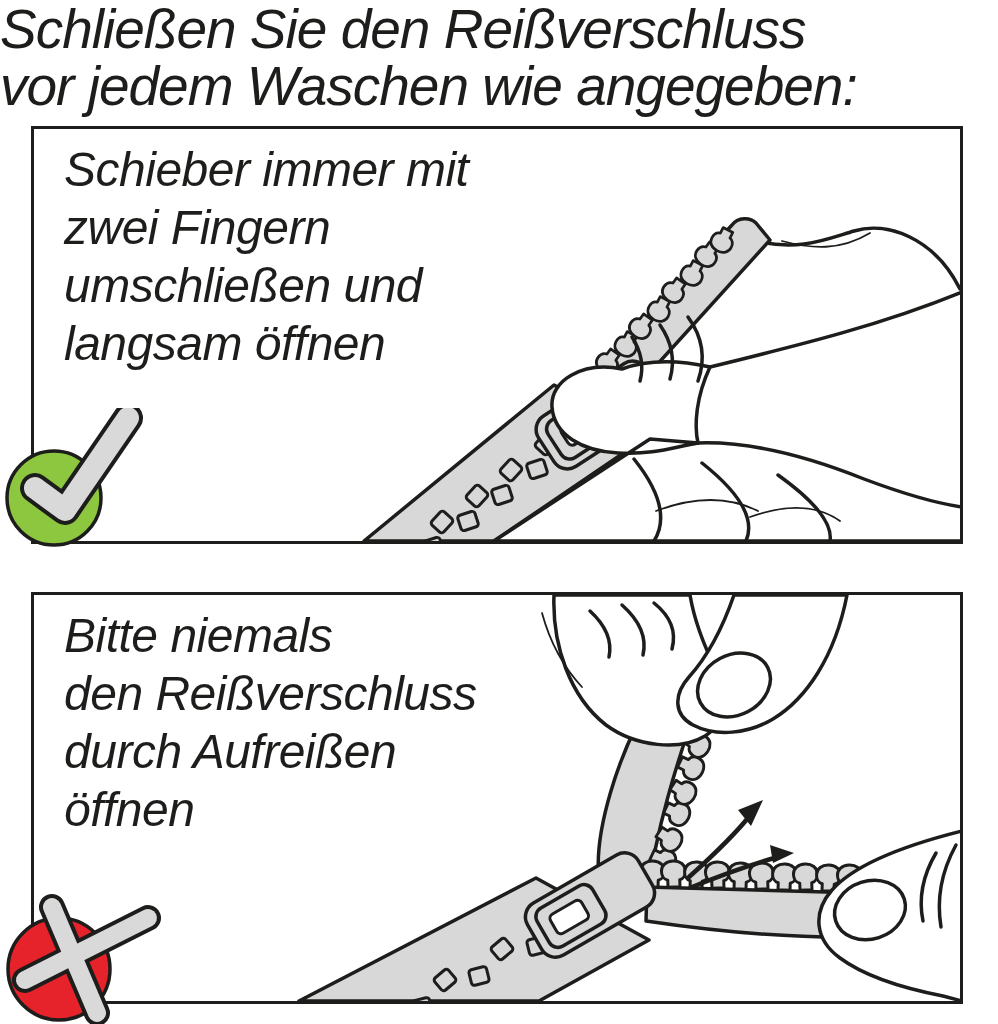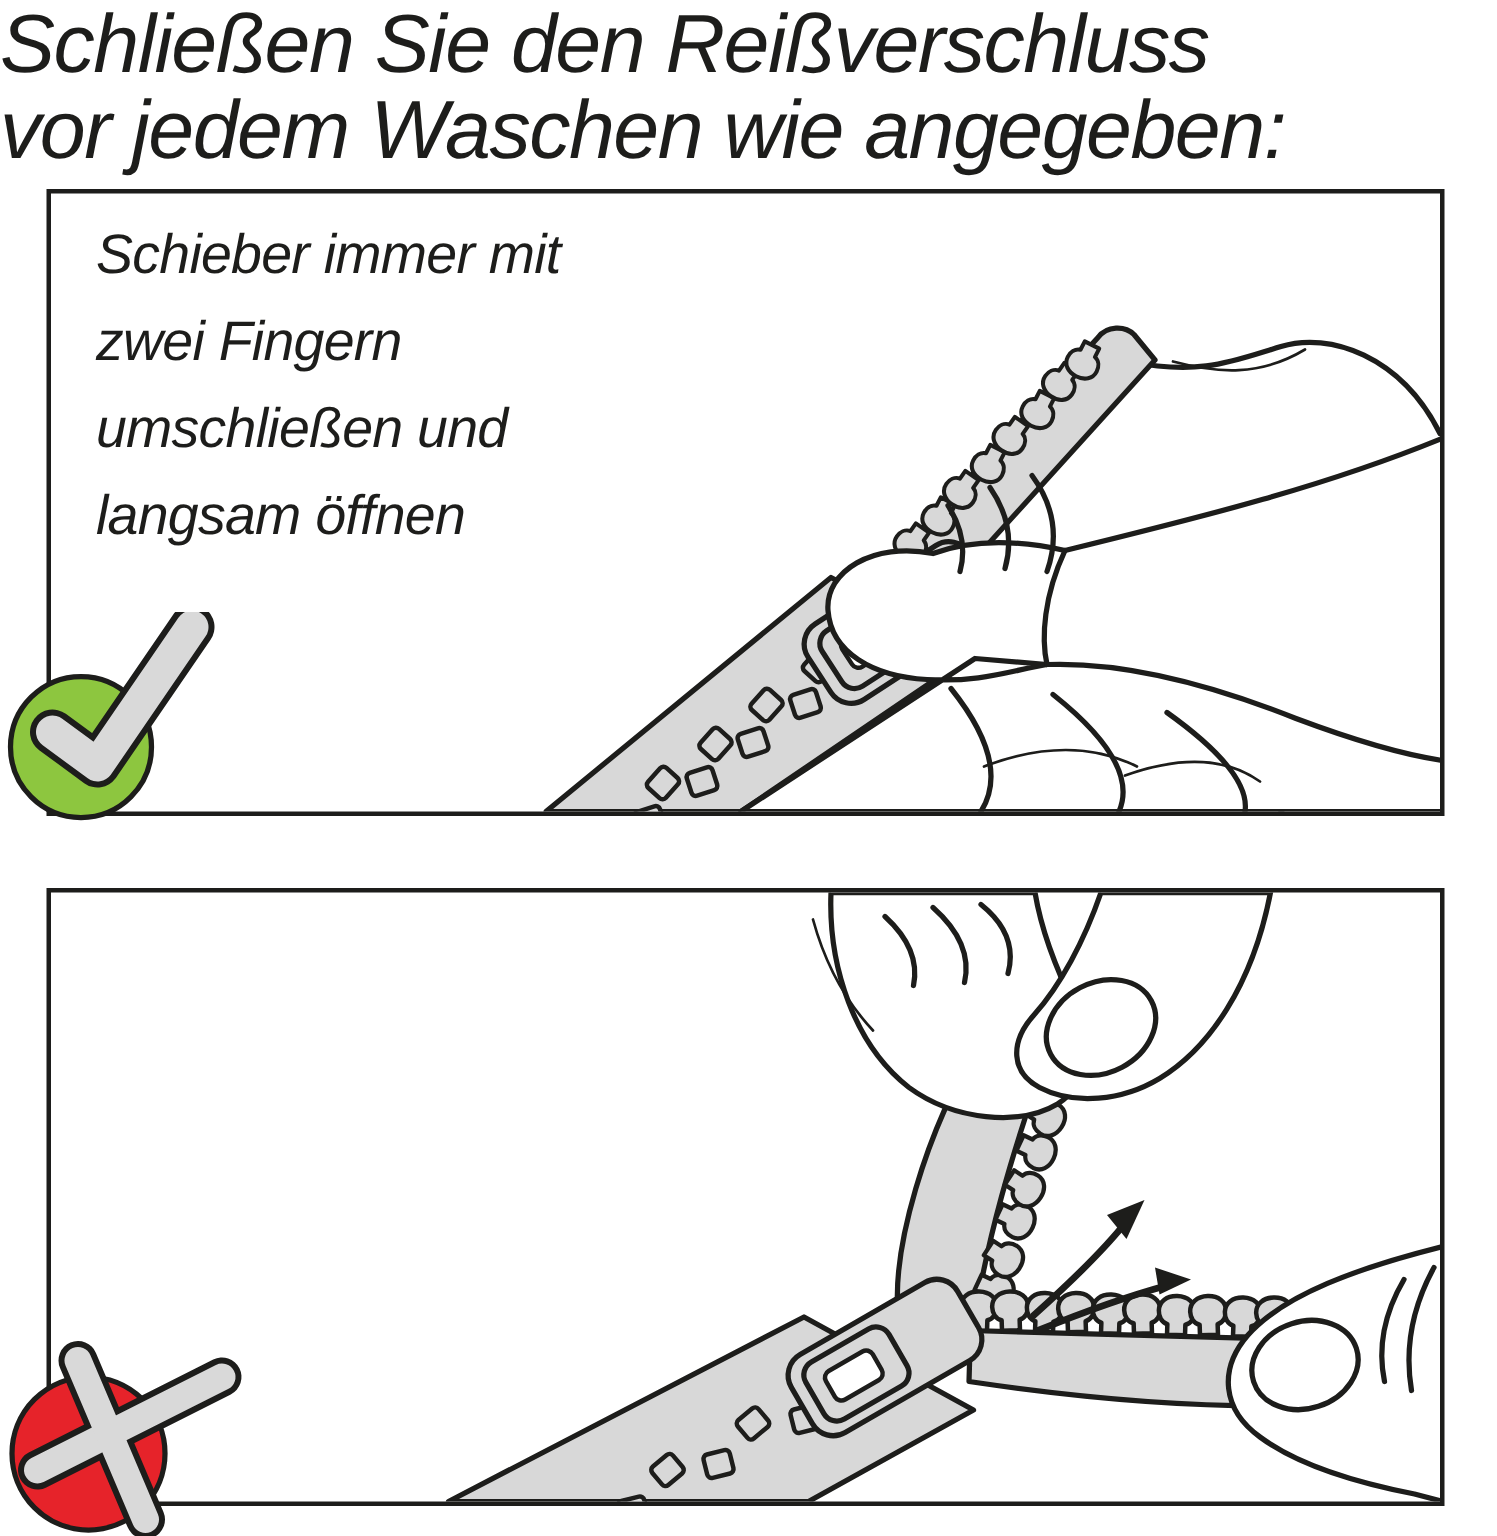--- a/index.html
+++ b/index.html
@@ -10,21 +10,21 @@
   .page{position:relative;width:998px;height:1024px;background:var(--paper);
         font-family:"Liberation Sans",sans-serif;color:var(--ink);overflow:hidden;}
   .title{position:absolute;top:1px;left:0;width:100%;
          font-style:italic;font-size:55px;line-height:57px;letter-spacing:-1px;
          font-weight:400;white-space:pre-line;}
   .panel{position:absolute;left:31px;width:926px;border:3px solid var(--ink);background:#fff;}
   .panel-1{top:126px;height:412px;}
   .panel-2{top:592px;height:406px;}
   .illo{position:absolute;left:0;top:0;}
   .instruction{position:absolute;left:30px;top:12px;margin:0;z-index:2;
-               font-style:italic;font-size:37px;line-height:58px;letter-spacing:-0.5px;
+               font-style:italic;font-size:48px;line-height:58px;letter-spacing:-0.5px;
                white-space:pre-line;}
   .badge{position:absolute;z-index:5;}
   .badge-check{left:2px;top:408px;}
   .badge-x{left:0px;top:893px;}
   
   .tape{fill:var(--tape-gray);stroke:var(--ink);stroke-width:3.5;stroke-linejoin:round;}
   .tooth{fill:var(--tape-gray);stroke:var(--ink);stroke-width:3;stroke-linejoin:round;}
   .hand{fill:#fff;stroke:var(--ink);stroke-width:3.5;stroke-linejoin:round;stroke-linecap:round;}
   .ln{fill:none;stroke:var(--ink);stroke-width:3.5;stroke-linecap:round;}
   .ln-thin{fill:none;stroke:var(--ink);stroke-width:1.8;stroke-linecap:round;}
@@ -160,20 +160,24 @@
       <path class="ln" d="M 902,258 Q 882,292 889,326"></path>
       <path class="ln" d="M 922,250 Q 900,290 907,332"></path>
 
       <g>
         <path class="arrow-shaft" d="M 655,282 C 684,256 704,236 718,218"></path>
         <path class="arrow-head" d="M 729,205 L 704,215 L 717,231 Z"></path>
         <path class="arrow-shaft" d="M 658,292 C 695,277 722,268 744,262"></path>
         <path class="arrow-head" d="M 760,258 L 736,250 L 739,268 Z"></path>
       </g>
     </svg>
+    <p class="instruction">Bitte niemals
+den Reißverschluss
+durch Aufreißen
+öffnen</p>
   </section>
 
   <svg class="badge badge-check" width="150" height="150" viewBox="0 0 150 150">
     <circle cx="52" cy="90" r="47" fill="var(--approve-green)" stroke="var(--ink)" stroke-width="3.5"></circle>
     <path class="mark-outline" style="stroke-width:30" d="M 33,80 L 63,102 L 126,10"></path>
     <path class="mark-fill" style="stroke-width:22" d="M 33,80 L 63,102 L 126,10"></path>
   </svg>
 
   <svg class="badge badge-x" width="170" height="140" viewBox="0 0 170 140">
     <circle cx="59" cy="76" r="51" fill="var(--reject-red)" stroke="var(--ink)" stroke-width="3.5"></circle>

